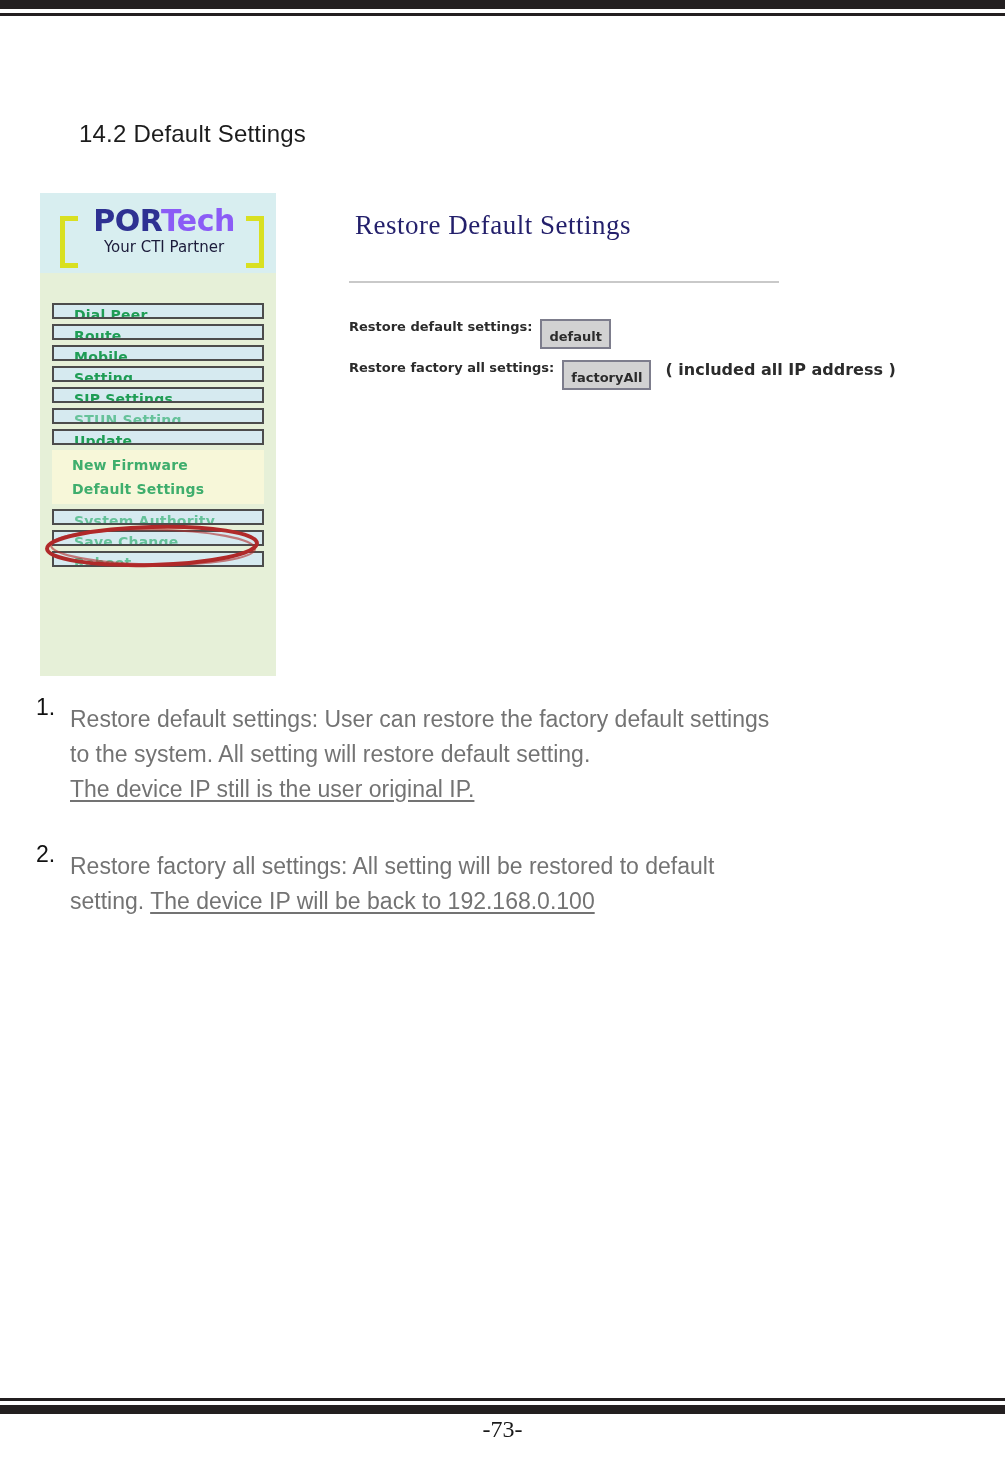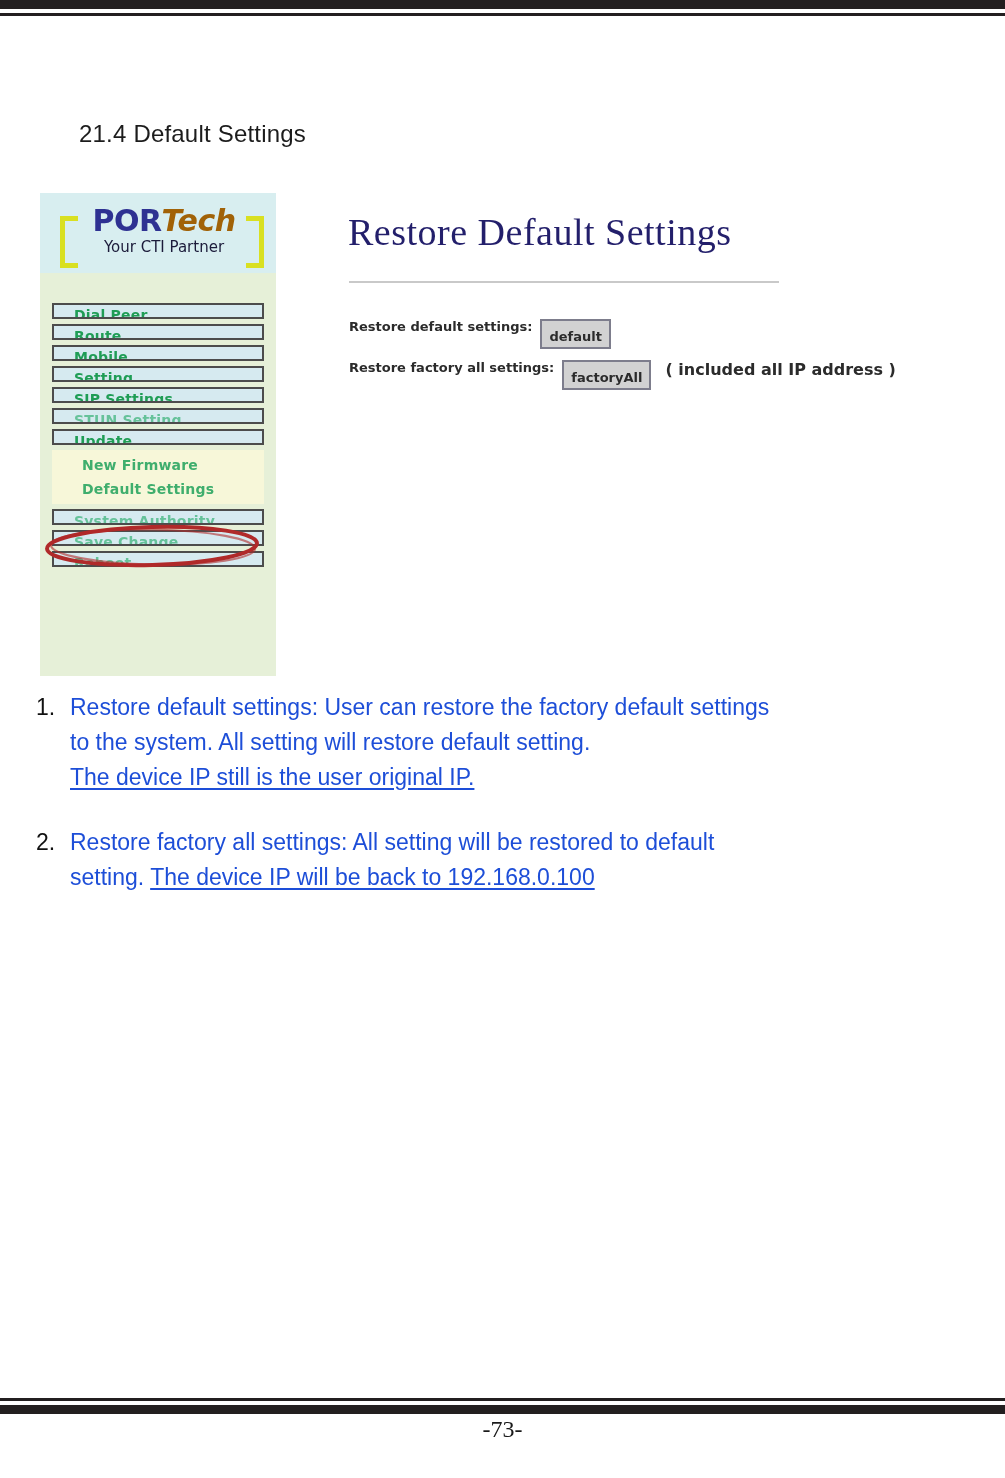--- a/index.html
+++ b/index.html
@@ -119,21 +119,21 @@
     width: 180px;
     text-align: center;
     font-family: "DejaVu Sans", sans-serif;
     font-weight: bold;
     font-size: 30px;
     letter-spacing: -0.5px;
     color: #2e3192;
     line-height: 34px;
     white-space: nowrap;
   }
-  .logo-main .tech-t { color: #a16207; font-style: italic; }
+  .logo-main .tech-t { color: #8b5cf6; }
   .logo-tag {
     position: absolute;
     left: 16px;
     top: 37px;
     width: 180px;
     text-align: center;
     font-family: "DejaVu Sans", sans-serif;
     font-weight: normal;
     font-size: 15px;
     letter-spacing: 0px;
@@ -161,21 +161,21 @@
     font-size: 14px;
     letter-spacing: 0.2px;
     white-space: nowrap;
     overflow: hidden;
   }
   .menu-btn.light {
     color: #66c29a;
   }
   .submenu {
     background: #f7f7d9;
-    padding: 3px 0 3px 12px;
+    padding: 3px 0 3px 2px;
     margin-bottom: 5px;
     position: relative;
   }
   .submenu-item {
     height: 24px;
     line-height: 24px;
     padding-left: 18px;
     color: #3fae6d;
     font-family: "DejaVu Sans", sans-serif;
     font-weight: bold;
@@ -198,24 +198,24 @@
   .fig-main {
     position: absolute;
     left: 236px;
     top: 0;
     width: 524px;
     height: 483px;
     background: #ffffff;
   }
   .fig-title {
     position: absolute;
-    left: 72px;
+    left: 79px;
     top: 17px;
     font-family: "Liberation Serif", serif;
-    font-size: 38px;
+    font-size: 27px;
     color: #231f6b;
     letter-spacing: 0.5px;
     white-space: nowrap;
   }
   .fig-hr {
     position: absolute;
     left: 73px;
     top: 88px;
     width: 430px;
     height: 2px;
@@ -267,21 +267,22 @@
     width: 34px;
     flex: 0 0 34px;
     font-size: 23px;
     line-height: 35px;
     color: #111;
   }
   .li-body {
     flex: 1 1 auto;
     font-size: 23px;
     line-height: 35px;
-    color: #1d4ed8;
+    color: #737373;
+    margin-top: 12px;
   }
   .li-body p { margin: 0; }
   .li-body p.just-full {
     text-align: justify;
   }
   .u { text-decoration: underline; text-underline-offset: 3px; }
 
   
   .page-number {
     position: absolute;
@@ -296,21 +297,21 @@
 </style>
 </head>
 <body>
 
 <div class="rule-top">
   <div class="bar-thick"></div>
   <div class="bar-gap"></div>
   <div class="bar-thin"></div>
 </div>
 
-<div class="section-heading">21.4 Default Settings</div>
+<div class="section-heading">14.2 Default Settings</div>
 
 <div class="figure">
 
   <div class="fig-sidebar">
 
     <div class="fig-logo-band">
       <div class="logo-wrap">
         <div class="logo-bracket-l"></div>
         <div class="logo-bracket-r"></div>
         <div class="logo-main"><span>POR</span><span class="tech-t">Tech</span></div>

